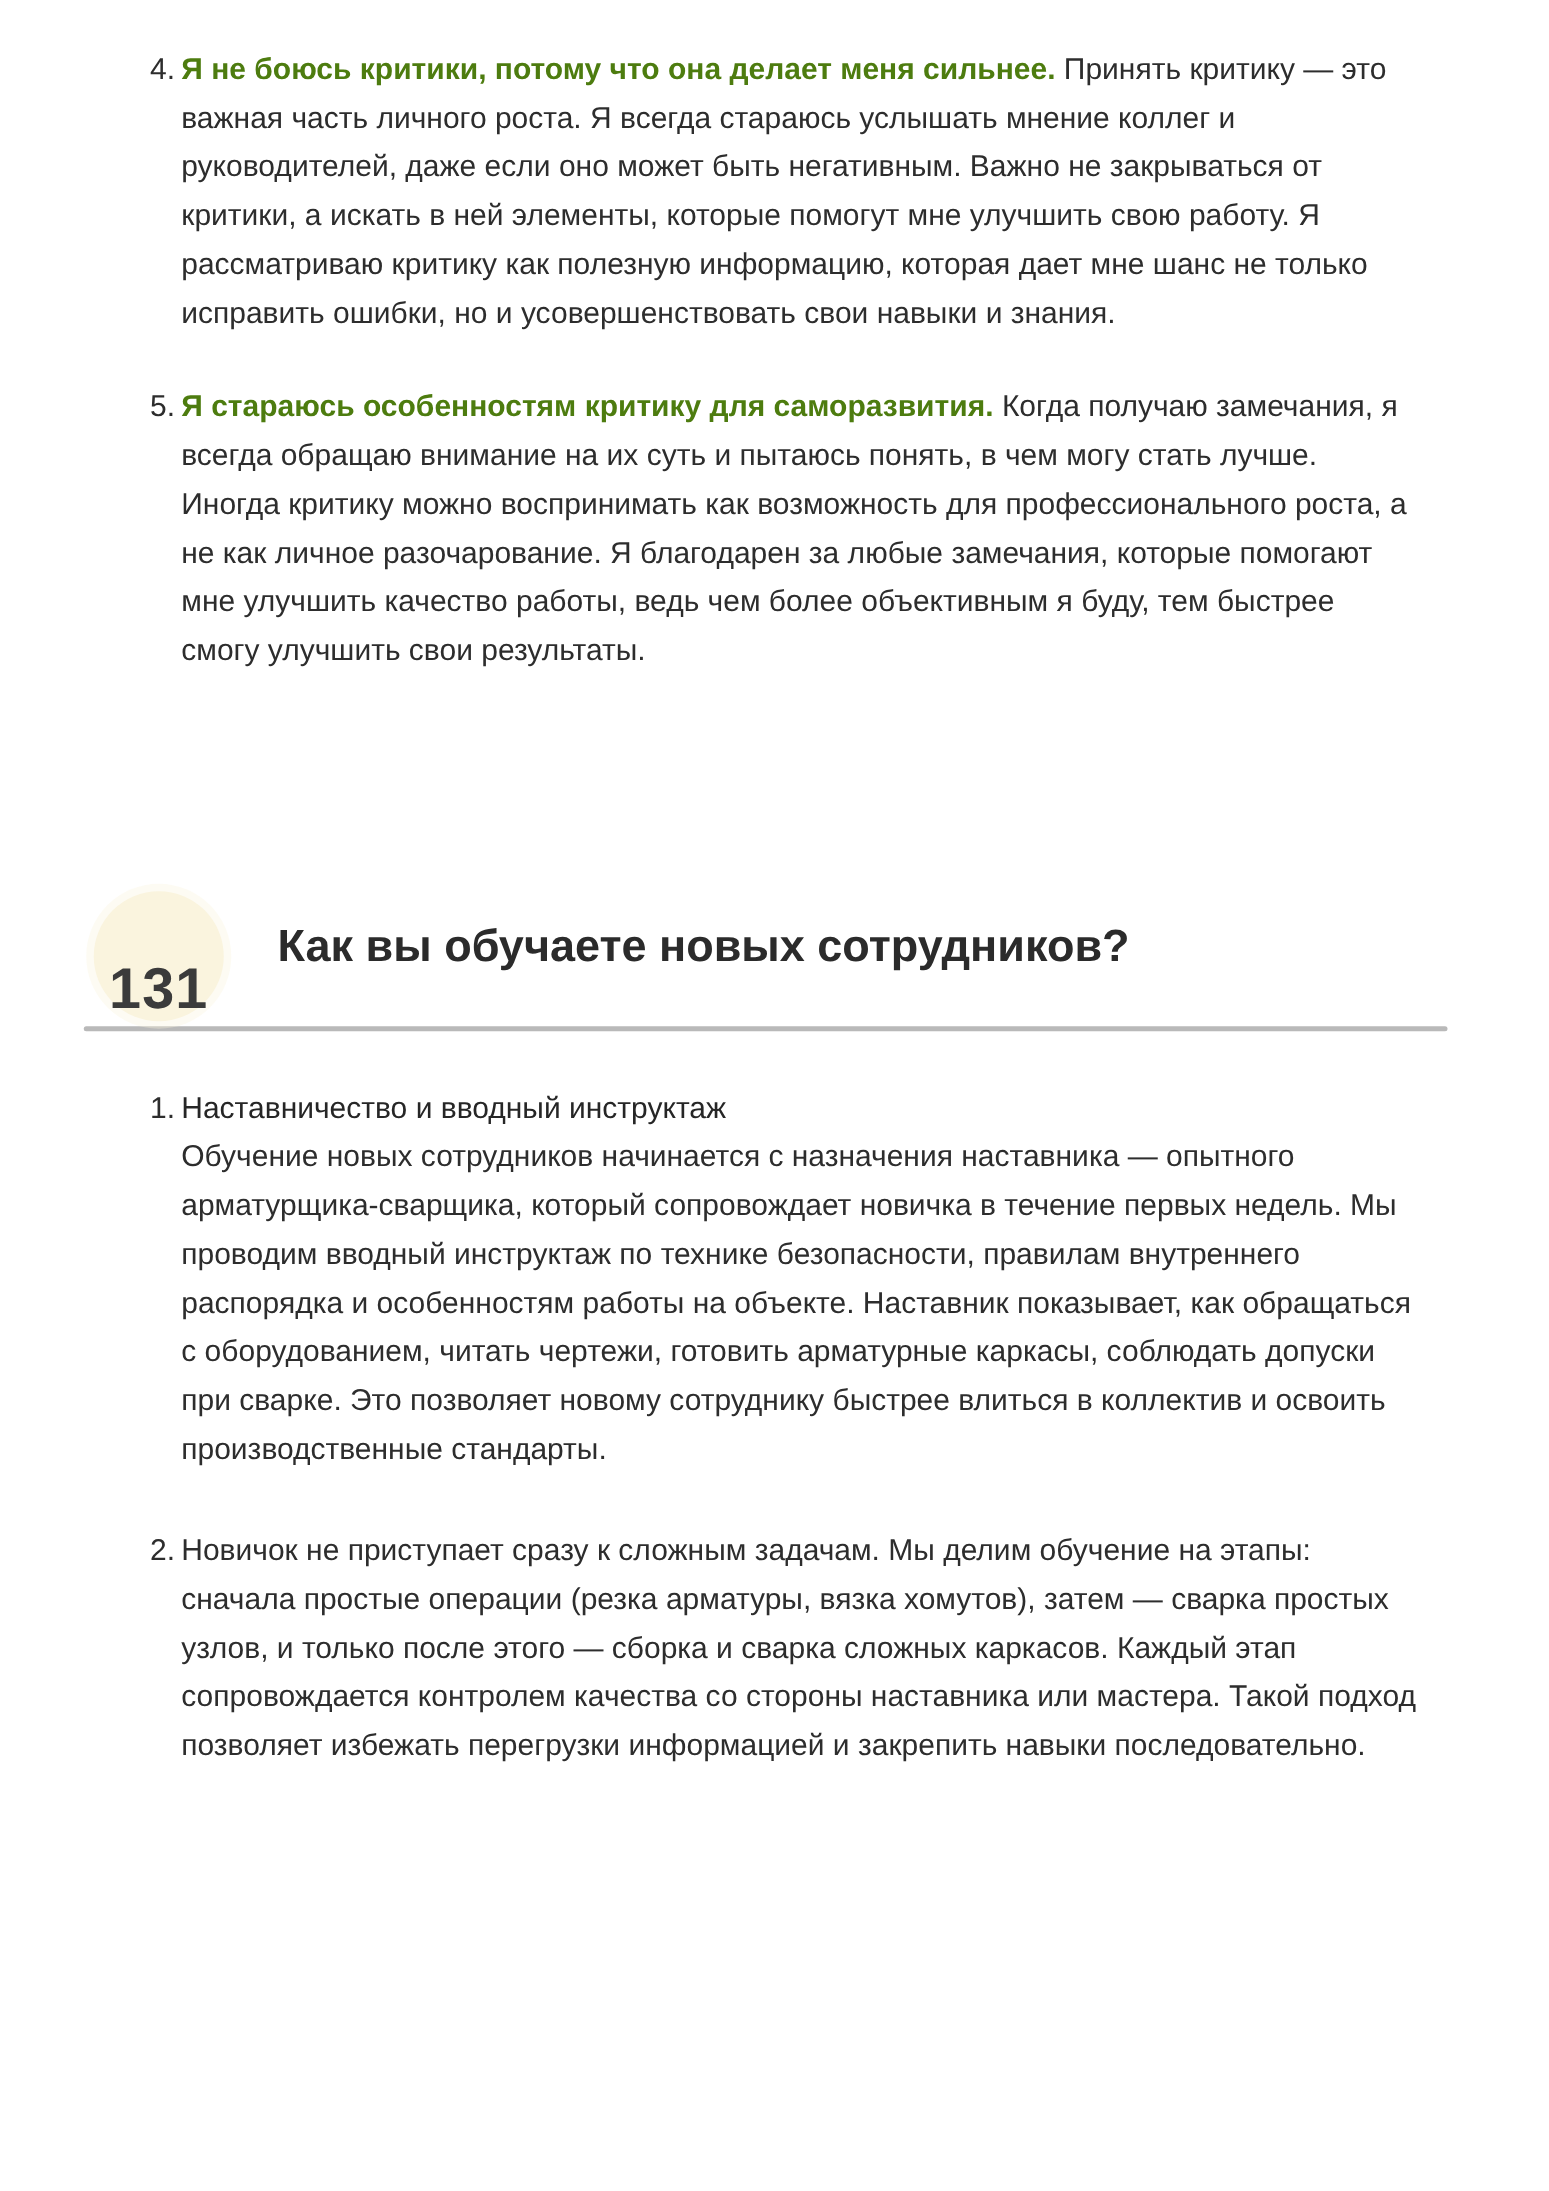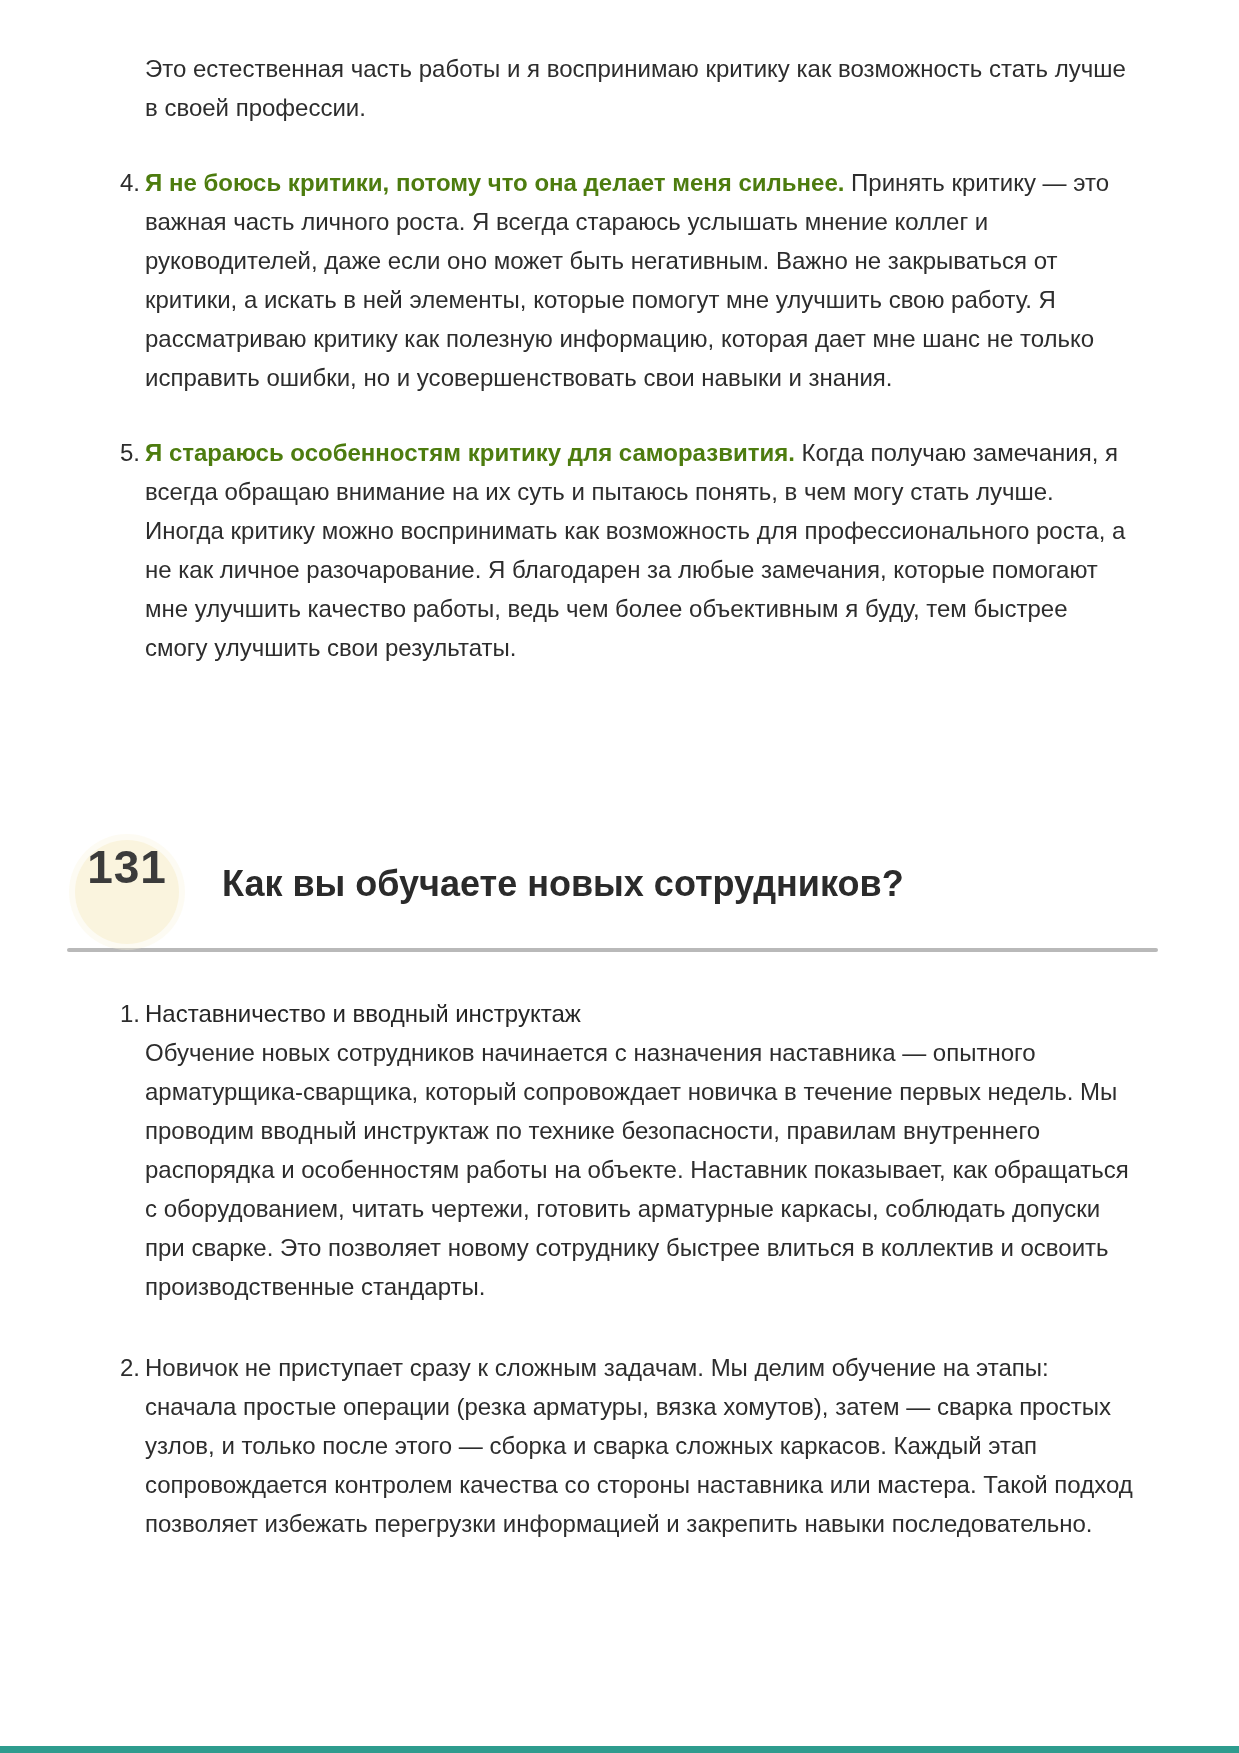--- a/index.html
+++ b/index.html
@@ -45,21 +45,21 @@
     display:flex;
     align-items:center;
     margin:173px 0 0 75px;
     height:104px;
   }
   .badge{
     flex:none;
     width:104px;height:104px;
     border-radius:50%;
     background:var(--badge-bg);
-    display:flex;align-items:flex-start;justify-content:center;
+    display:flex;align-items:flex-end;justify-content:center;
     box-shadow:0 0 0 6px rgba(250,244,222,0.35);
   }
   .badge span{
     font-size:46px;
     font-weight:700;
     color:var(--badge-text);
     letter-spacing:1px;
   }
   .section-title{
     margin:0 0 16px 43px;
@@ -80,21 +80,20 @@
     left:0;right:0;bottom:0;
     height:7px;
     background:var(--bottom-bar);
   }
 </style>
 </head>
 <body>
 
 <div class="page">
 
-  <p class="body-text intro-para">Это естественная часть работы и я воспринимаю критику как возможность стать лучше в своей профессии.</p>
 
   <div class="critique-list">
 
     <div class="num-item body-text">
       <span class="marker">4.</span>
       <div class="item-body">
         <span class="lead-bold">Я не боюсь критики, потому что она делает меня сильнее.</span>
         <span>Принять критику — это важная часть личного роста. Я всегда стараюсь услышать мнение коллег и руководителей, даже если оно может быть негативным. Важно не закрываться от критики, а искать в ней элементы, которые помогут мне улучшить свою работу. Я рассматриваю критику как полезную информацию, которая дает мне шанс не только исправить ошибки, но и усовершенствовать свои навыки и знания.</span>
       </div>
     </div>

